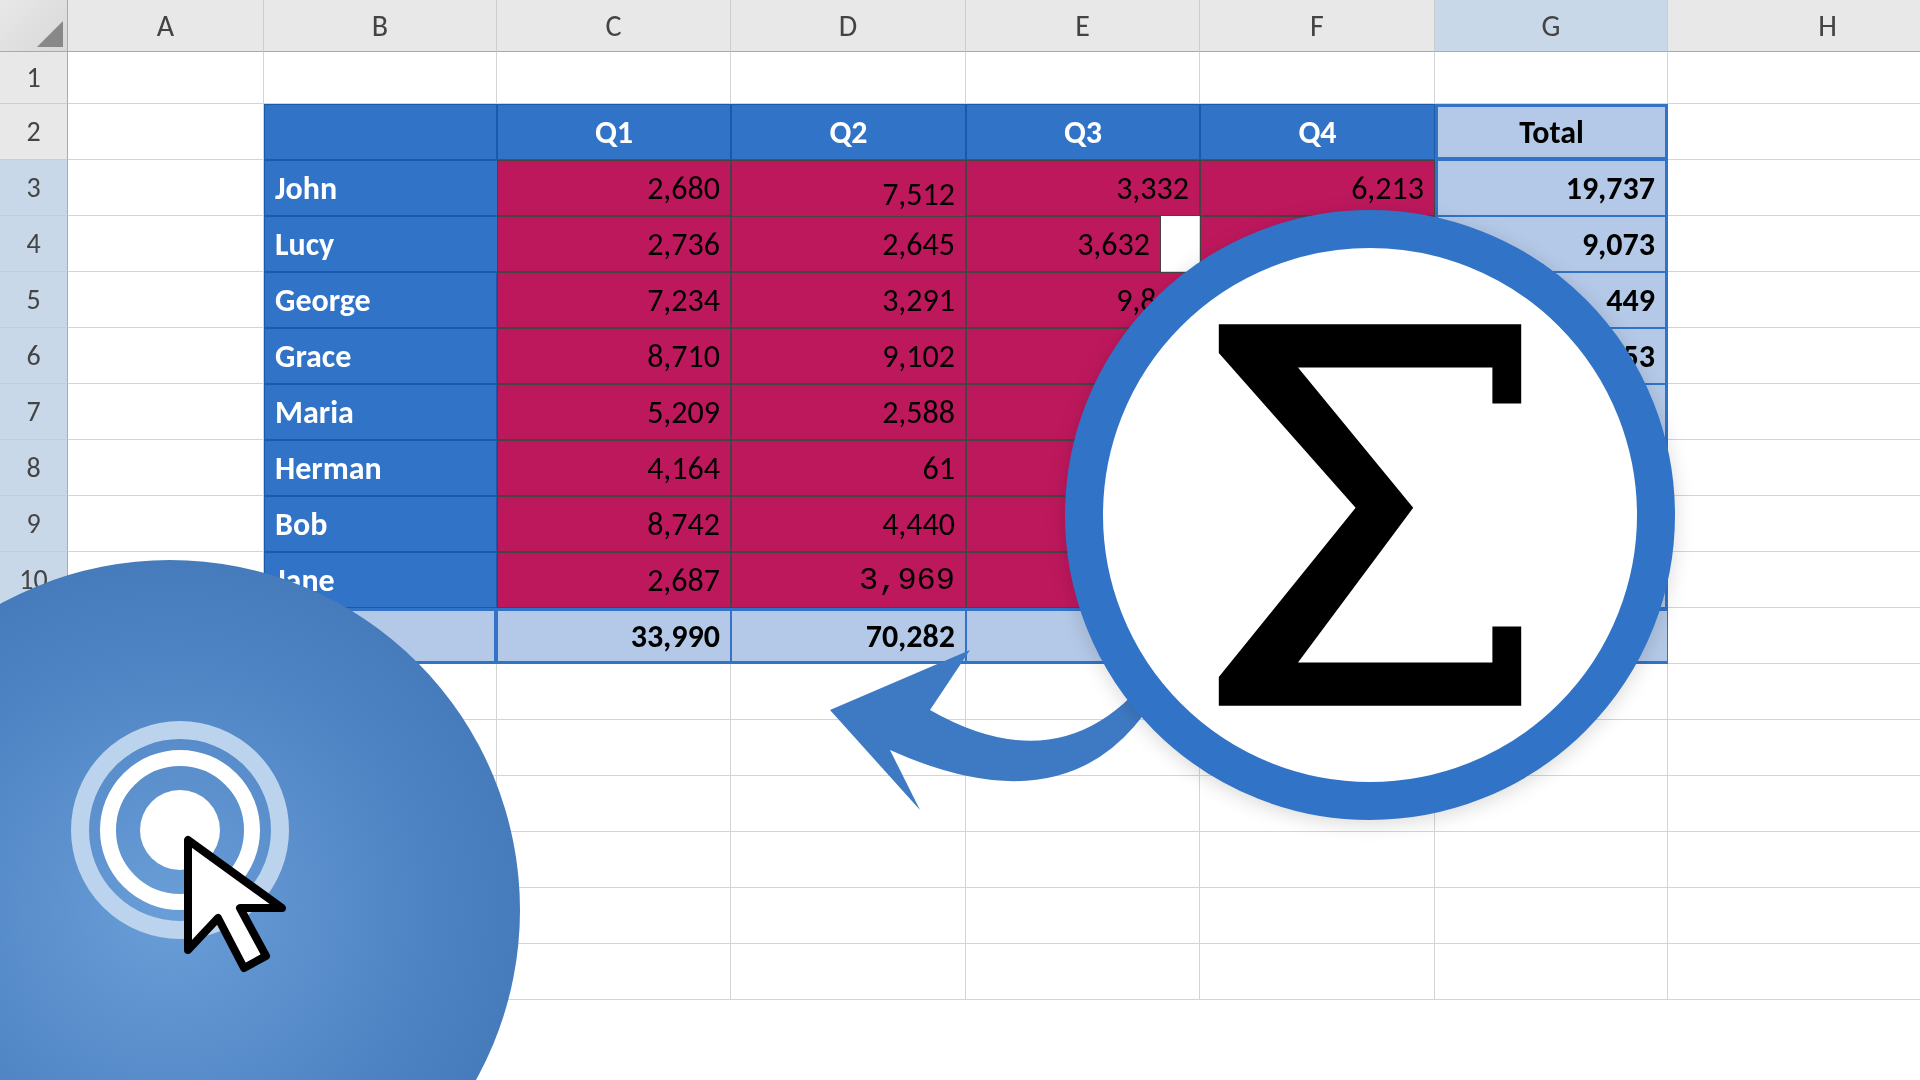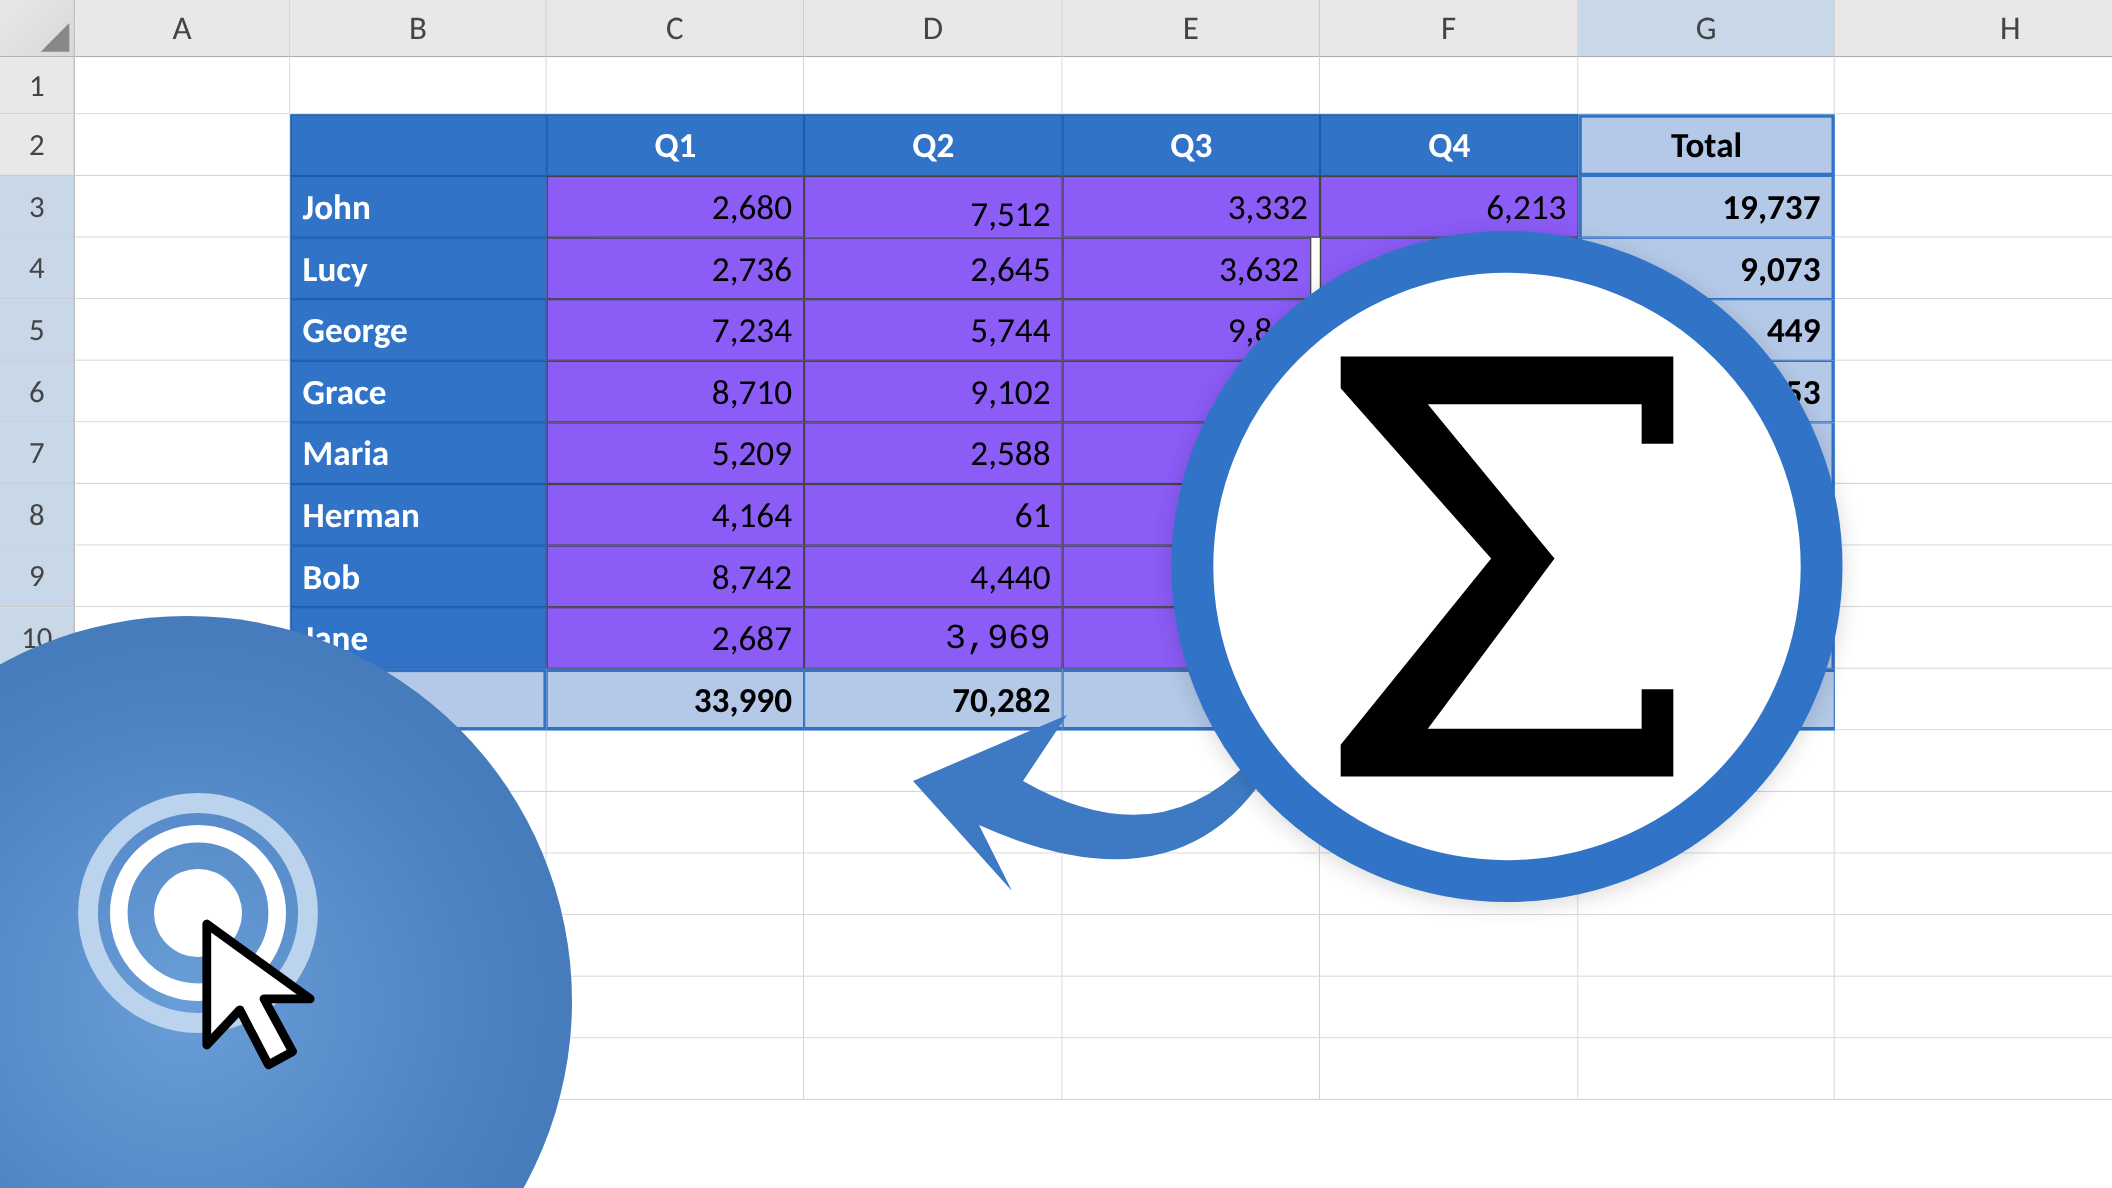--- a/index.html
+++ b/index.html
@@ -106,21 +106,21 @@
     .cell.name-blue {
       background: #3173c7;
       color: #fff;
       font-weight: bold;
       justify-content: flex-start;
       border: 1px solid #1a5aa8;
     }
     .cell.num {
       justify-content: flex-end;
       border: 1px solid #444;
-      background: #8b5cf6;
+      background: #be185d;
     }
     .cell.total-row-label {
       background: #b4c9e8;
       font-weight: bold;
       color: #000;
       justify-content: flex-start;
       border: 3px solid #3173c7;
     }
     .cell.total-row-val {
       background: #b4c9e8;
@@ -363,26 +363,26 @@
       <div class="cell total-col-header" style="left: 1367px; top: 52px; width: 233px; height: 56px;">Total</div>
       <div class="cell name-blue" style="left: 196px; top: 108px; width: 277px; height: 56px;">John</div>
       <div class="cell num" style="left: 429px; top: 108px; width: 234px; height: 56px;">2,680</div>
       <div class="cell num" style="left: 663px; top: 108px; width: 235px; height: 69px;">7,512</div>
       <div class="cell num" style="left: 898px; top: 108px; width: 234px; height: 56px;">3,332</div>
       <div class="cell num" style="left: 1132px; top: 108px; width: 235px; height: 56px;">6,213</div>
       <div class="cell total-col-val" style="left: 1367px; top: 108px; width: 233px; height: 56px;">19,737</div>
       <div class="cell name-blue" style="left: 196px; top: 164px; width: 243px; height: 56px;">Lucy</div>
       <div class="cell num" style="left: 429px; top: 164px; width: 234px; height: 56px;">2,736</div>
       <div class="cell num" style="left: 663px; top: 164px; width: 235px; height: 56px;">2,645</div>
-      <div class="cell num" style="left: 898px; top: 164px; width: 226px; height: 56px;">3,632</div>
+      <div class="cell num" style="left: 898px; top: 164px; width: 195px; height: 56px;">3,632</div>
       <div class="cell num" style="left: 1132px; top: 164px; width: 235px; height: 56px;"></div>
       <div class="cell total-col-val" style="left: 1367px; top: 164px; width: 233px; height: 56px;">9,073</div>
       <div class="cell name-blue" style="left: 196px; top: 220px; width: 233px; height: 56px;">George</div>
       <div class="cell num" style="left: 429px; top: 220px; width: 234px; height: 56px;">7,234</div>
-      <div class="cell num" style="left: 663px; top: 220px; width: 235px; height: 56px;">5,744</div>
+      <div class="cell num" style="left: 663px; top: 220px; width: 235px; height: 56px;">3,291</div>
       <div class="cell num" style="left: 898px; top: 220px; width: 234px; height: 56px;">9,867</div>
       <div class="cell num" style="left: 1132px; top: 220px; width: 235px; height: 56px;"></div>
       <div class="cell total-col-val" style="left: 1367px; top: 220px; width: 233px; height: 56px;">449</div>
       <div class="cell name-blue" style="left: 196px; top: 276px; width: 233px; height: 56px;">Grace</div>
       <div class="cell num" style="left: 429px; top: 276px; width: 234px; height: 56px;">8,710</div>
       <div class="cell num" style="left: 663px; top: 276px; width: 235px; height: 56px;">9,102</div>
       <div class="cell num" style="left: 898px; top: 276px; width: 234px; height: 56px;">9</div>
       <div class="cell num" style="left: 1132px; top: 276px; width: 235px; height: 56px;"></div>
       <div class="cell total-col-val" style="left: 1367px; top: 276px; width: 233px; height: 56px;">53</div>
       <div class="cell name-blue" style="left: 196px; top: 332px; width: 233px; height: 56px;">Maria</div>

